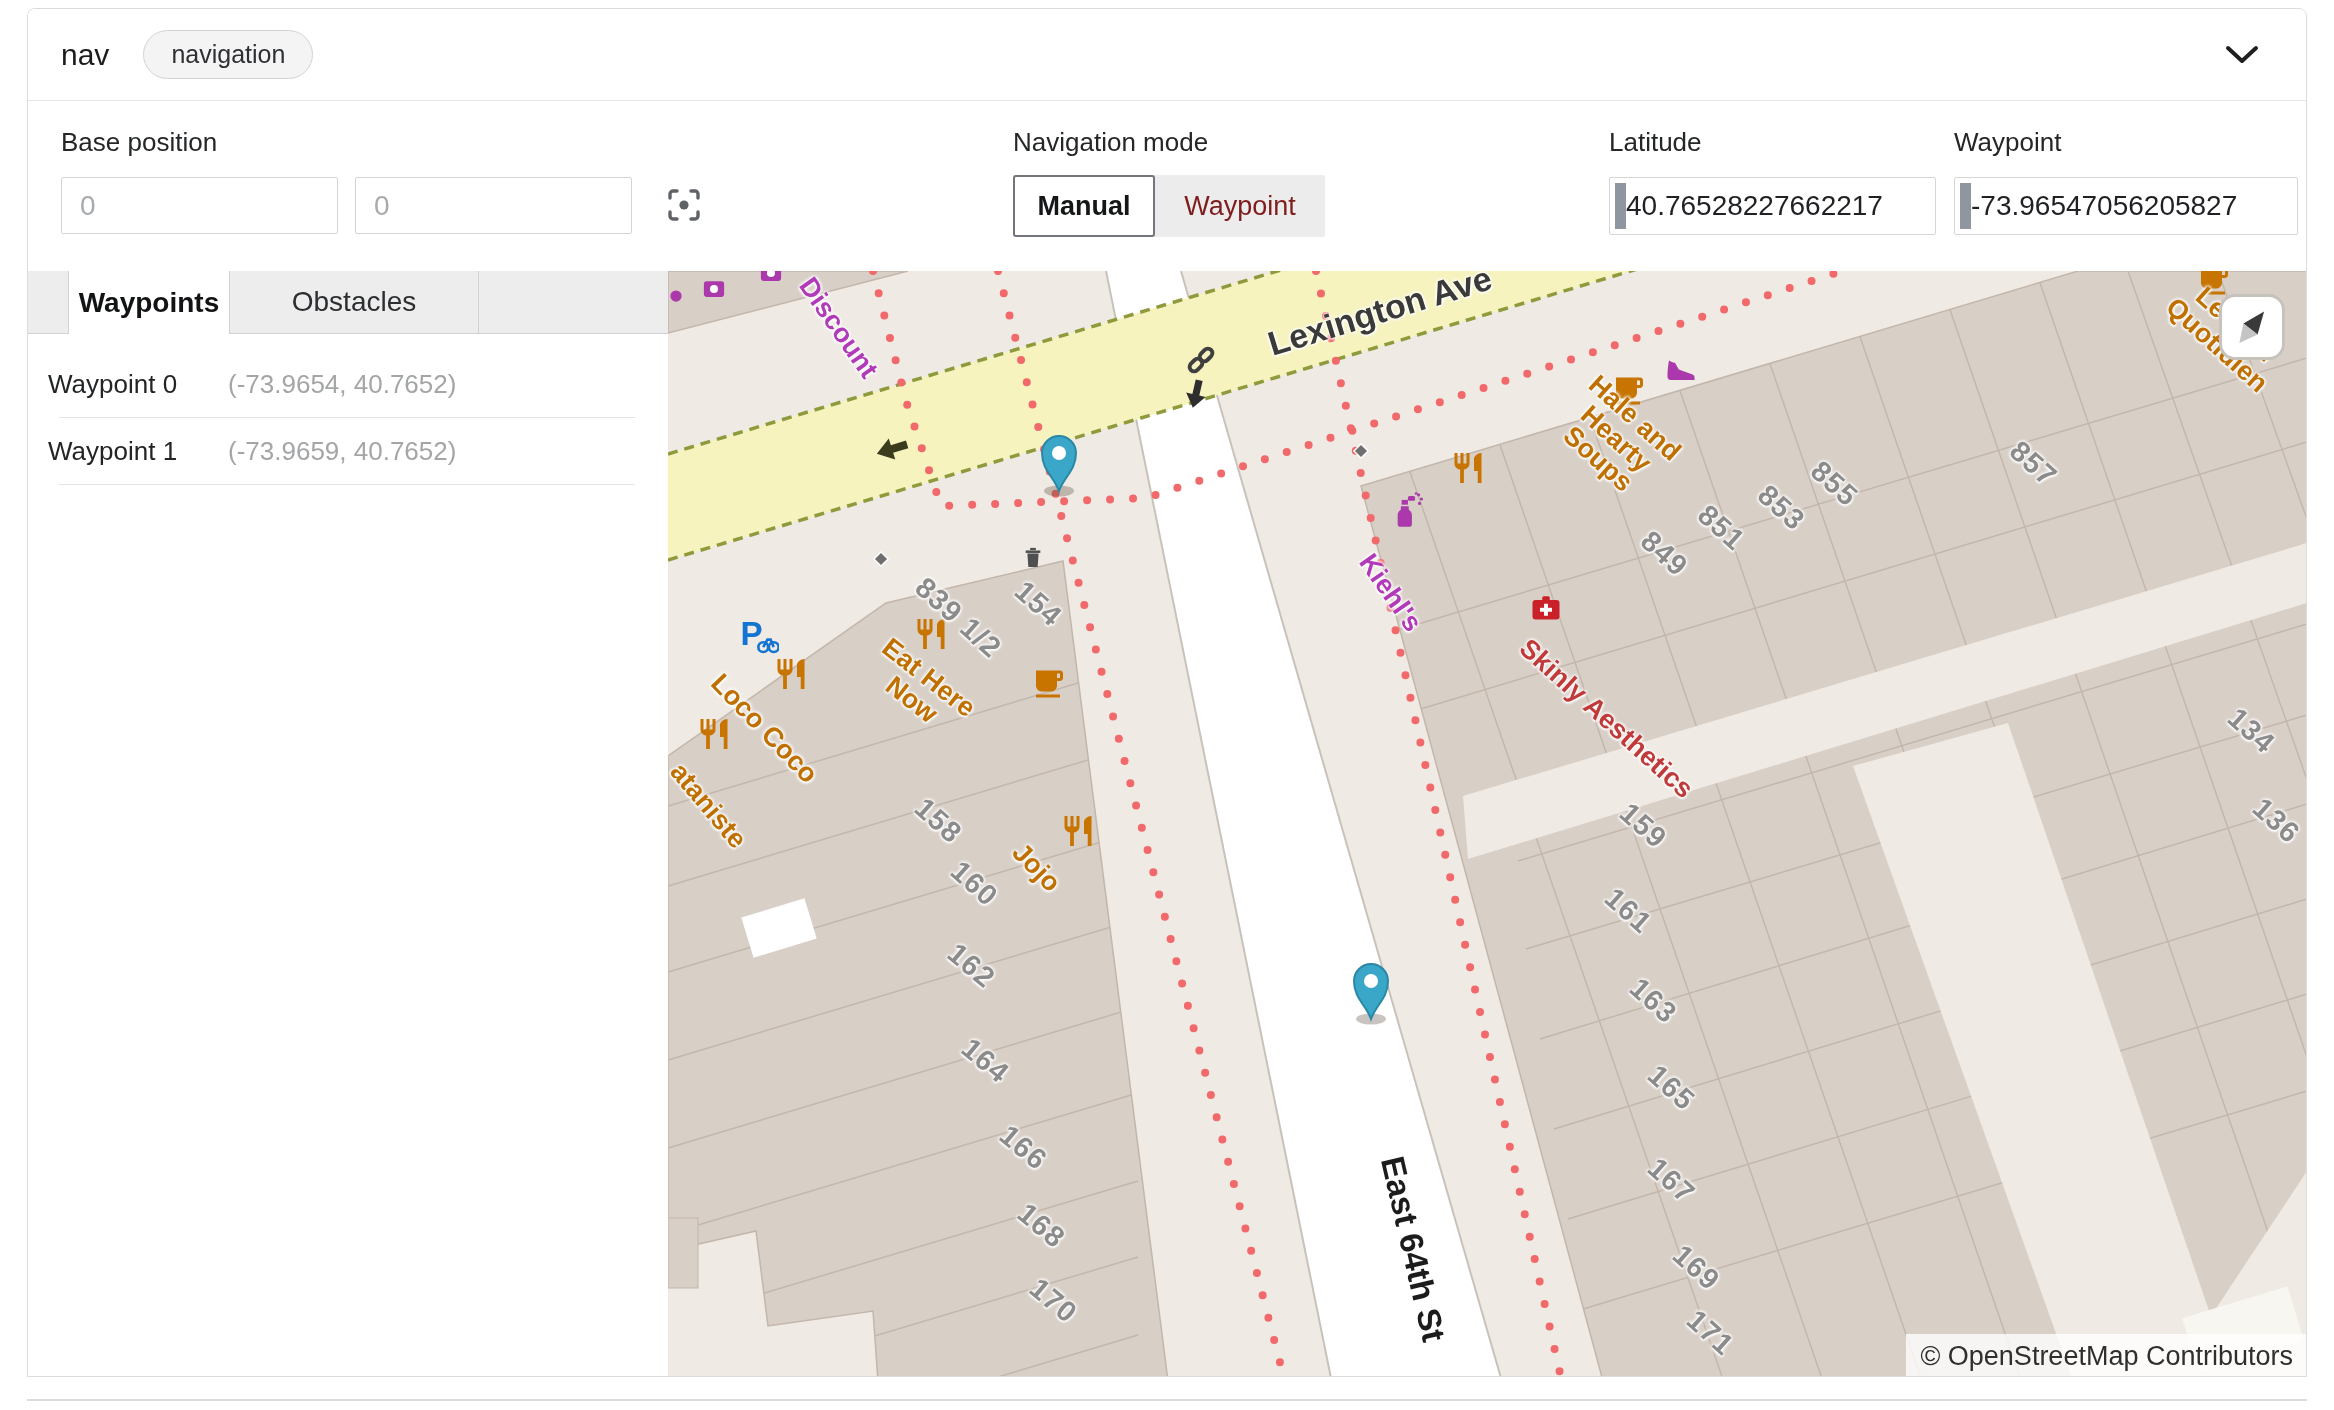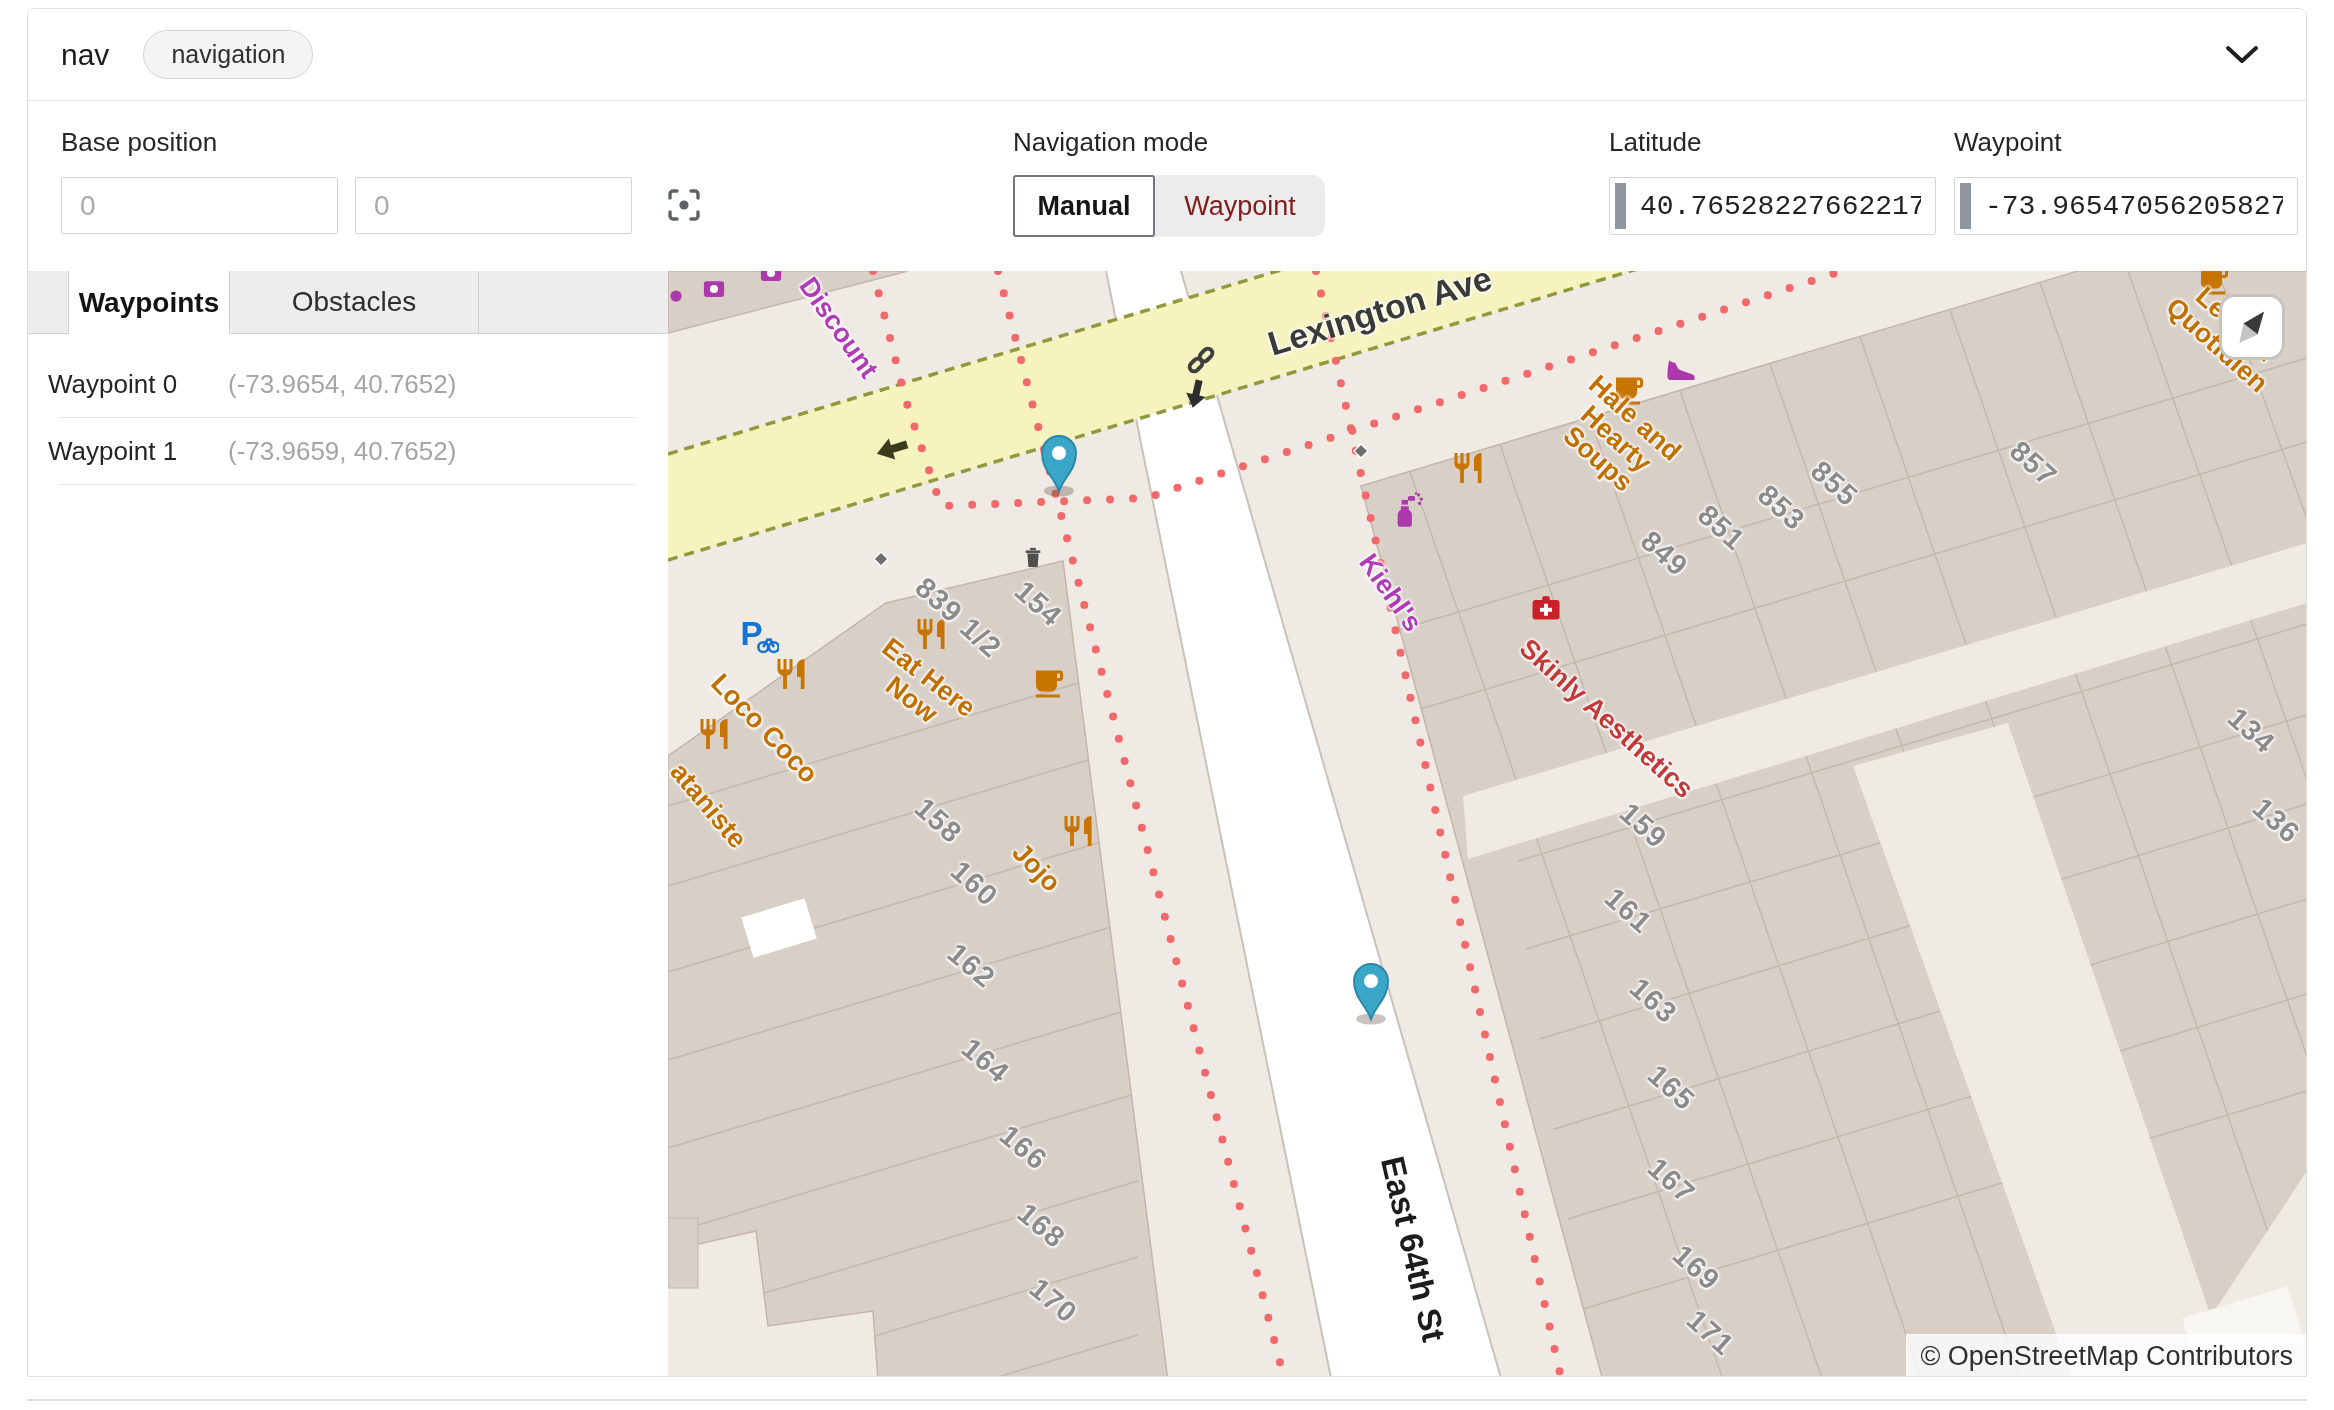--- a/index.html
+++ b/index.html
@@ -17,29 +17,29 @@
            background:#f4f4f4; font-size:25px; color:#2e3033; }
   .chev { margin-left:auto; width:44px; height:34px; display:flex; align-items:center; justify-content:center; cursor:pointer; }
 
   
   .controls { position:absolute; left:0; top:92px; width:100%; height:170px; background:#fff; }
   .ctl-label { position:absolute; font-size:26px; color:#242628; }
   .tin { position:absolute; height:57px; border:1px solid #d4d4d4; border-radius:2px; background:#fff;
          font-size:28px; color:#26282b; padding-left:18px; outline:none; font-family:"Liberation Sans",sans-serif; }
   .tin::placeholder { color:#a7abae; }
   .focusbtn { position:absolute; width:46px; height:46px; background:none; border:none; cursor:pointer; }
-  .toggle { position:absolute; display:flex; background:#ececed; border-radius:13px; }
+  .toggle { position:absolute; display:flex; background:#ececed; border-radius:2px; }
   .tbtn { height:62px; display:flex; align-items:center; justify-content:center; font-size:27px; cursor:pointer; }
   .tbtn.sel { width:142px; background:#fff; border:2px solid #72767c; border-radius:3px; font-weight:bold; color:#151617; }
   .tbtn.unsel { width:170px; color:#7f1d1d; }
   .llwrap { position:absolute; height:58px; border:1px solid #d6d6d6; border-radius:2px; background:#fff;
             display:flex; align-items:center; }
   .llbar { width:11px; align-self:stretch; margin:5px 0 5px 5px; background:#8f96a0; }
-  .llwrap input { border:none; outline:none; font-size:28px; color:#1f2124; padding-left:14px; width:calc(100% - 30px);
-                  font-family:Liberation Mono, monospace; background:transparent; }
+  .llwrap input { border:none; outline:none; font-size:28px; color:#1f2124; width:calc(100% - 30px);
+                  font-family:Liberation Sans, sans-serif; background:transparent; }
 
   
   .tabstrip { position:absolute; left:0; top:262px; width:640px; height:63px; display:flex; background:#fff; }
   .tseg { background:#ededee; border-bottom:1px solid #d2d2d2; }
   .tseg.l { width:40px; }
   .tseg.r { flex:1; }
   .tab { display:flex; align-items:center; justify-content:center; font-size:28px; cursor:pointer; }
   .tab.active { width:162px; background:#fff; font-weight:bold; color:#121314;
                 border-left:1px solid #d2d2d2; border-right:1px solid #d2d2d2; }
   .tab.idle { width:249px; background:#ededee; color:#2c2e30; border-right:1px solid #d2d2d2; border-bottom:1px solid #d2d2d2; }

